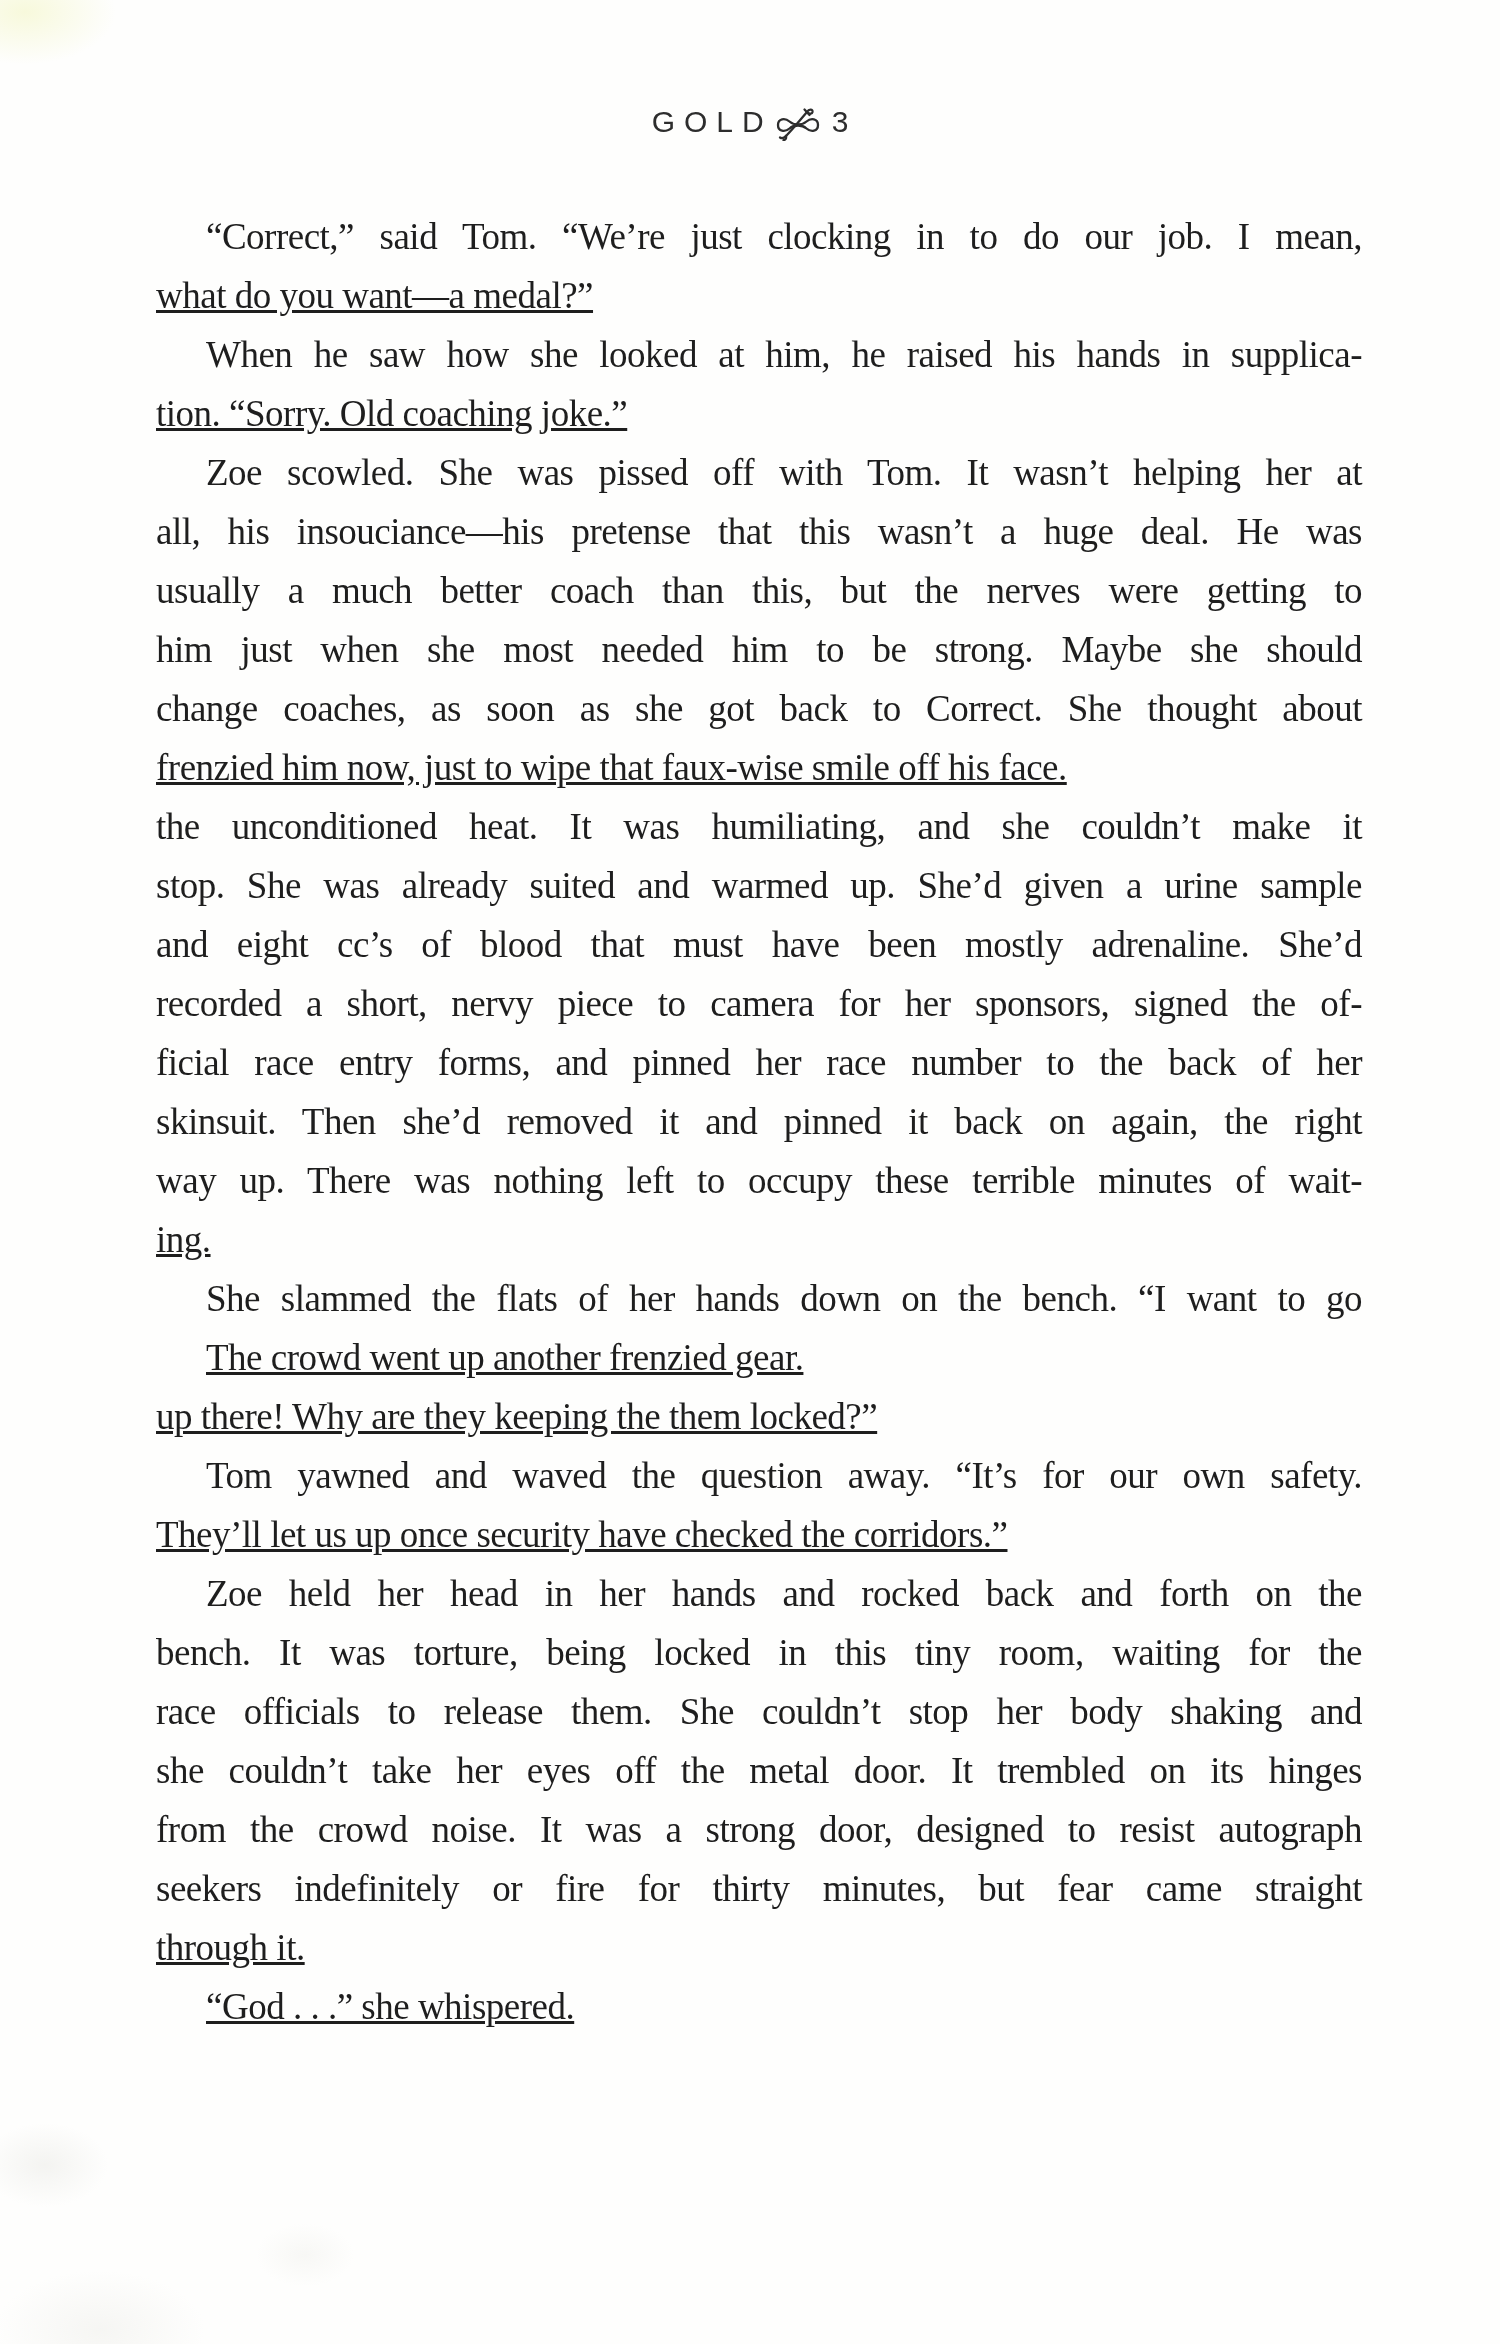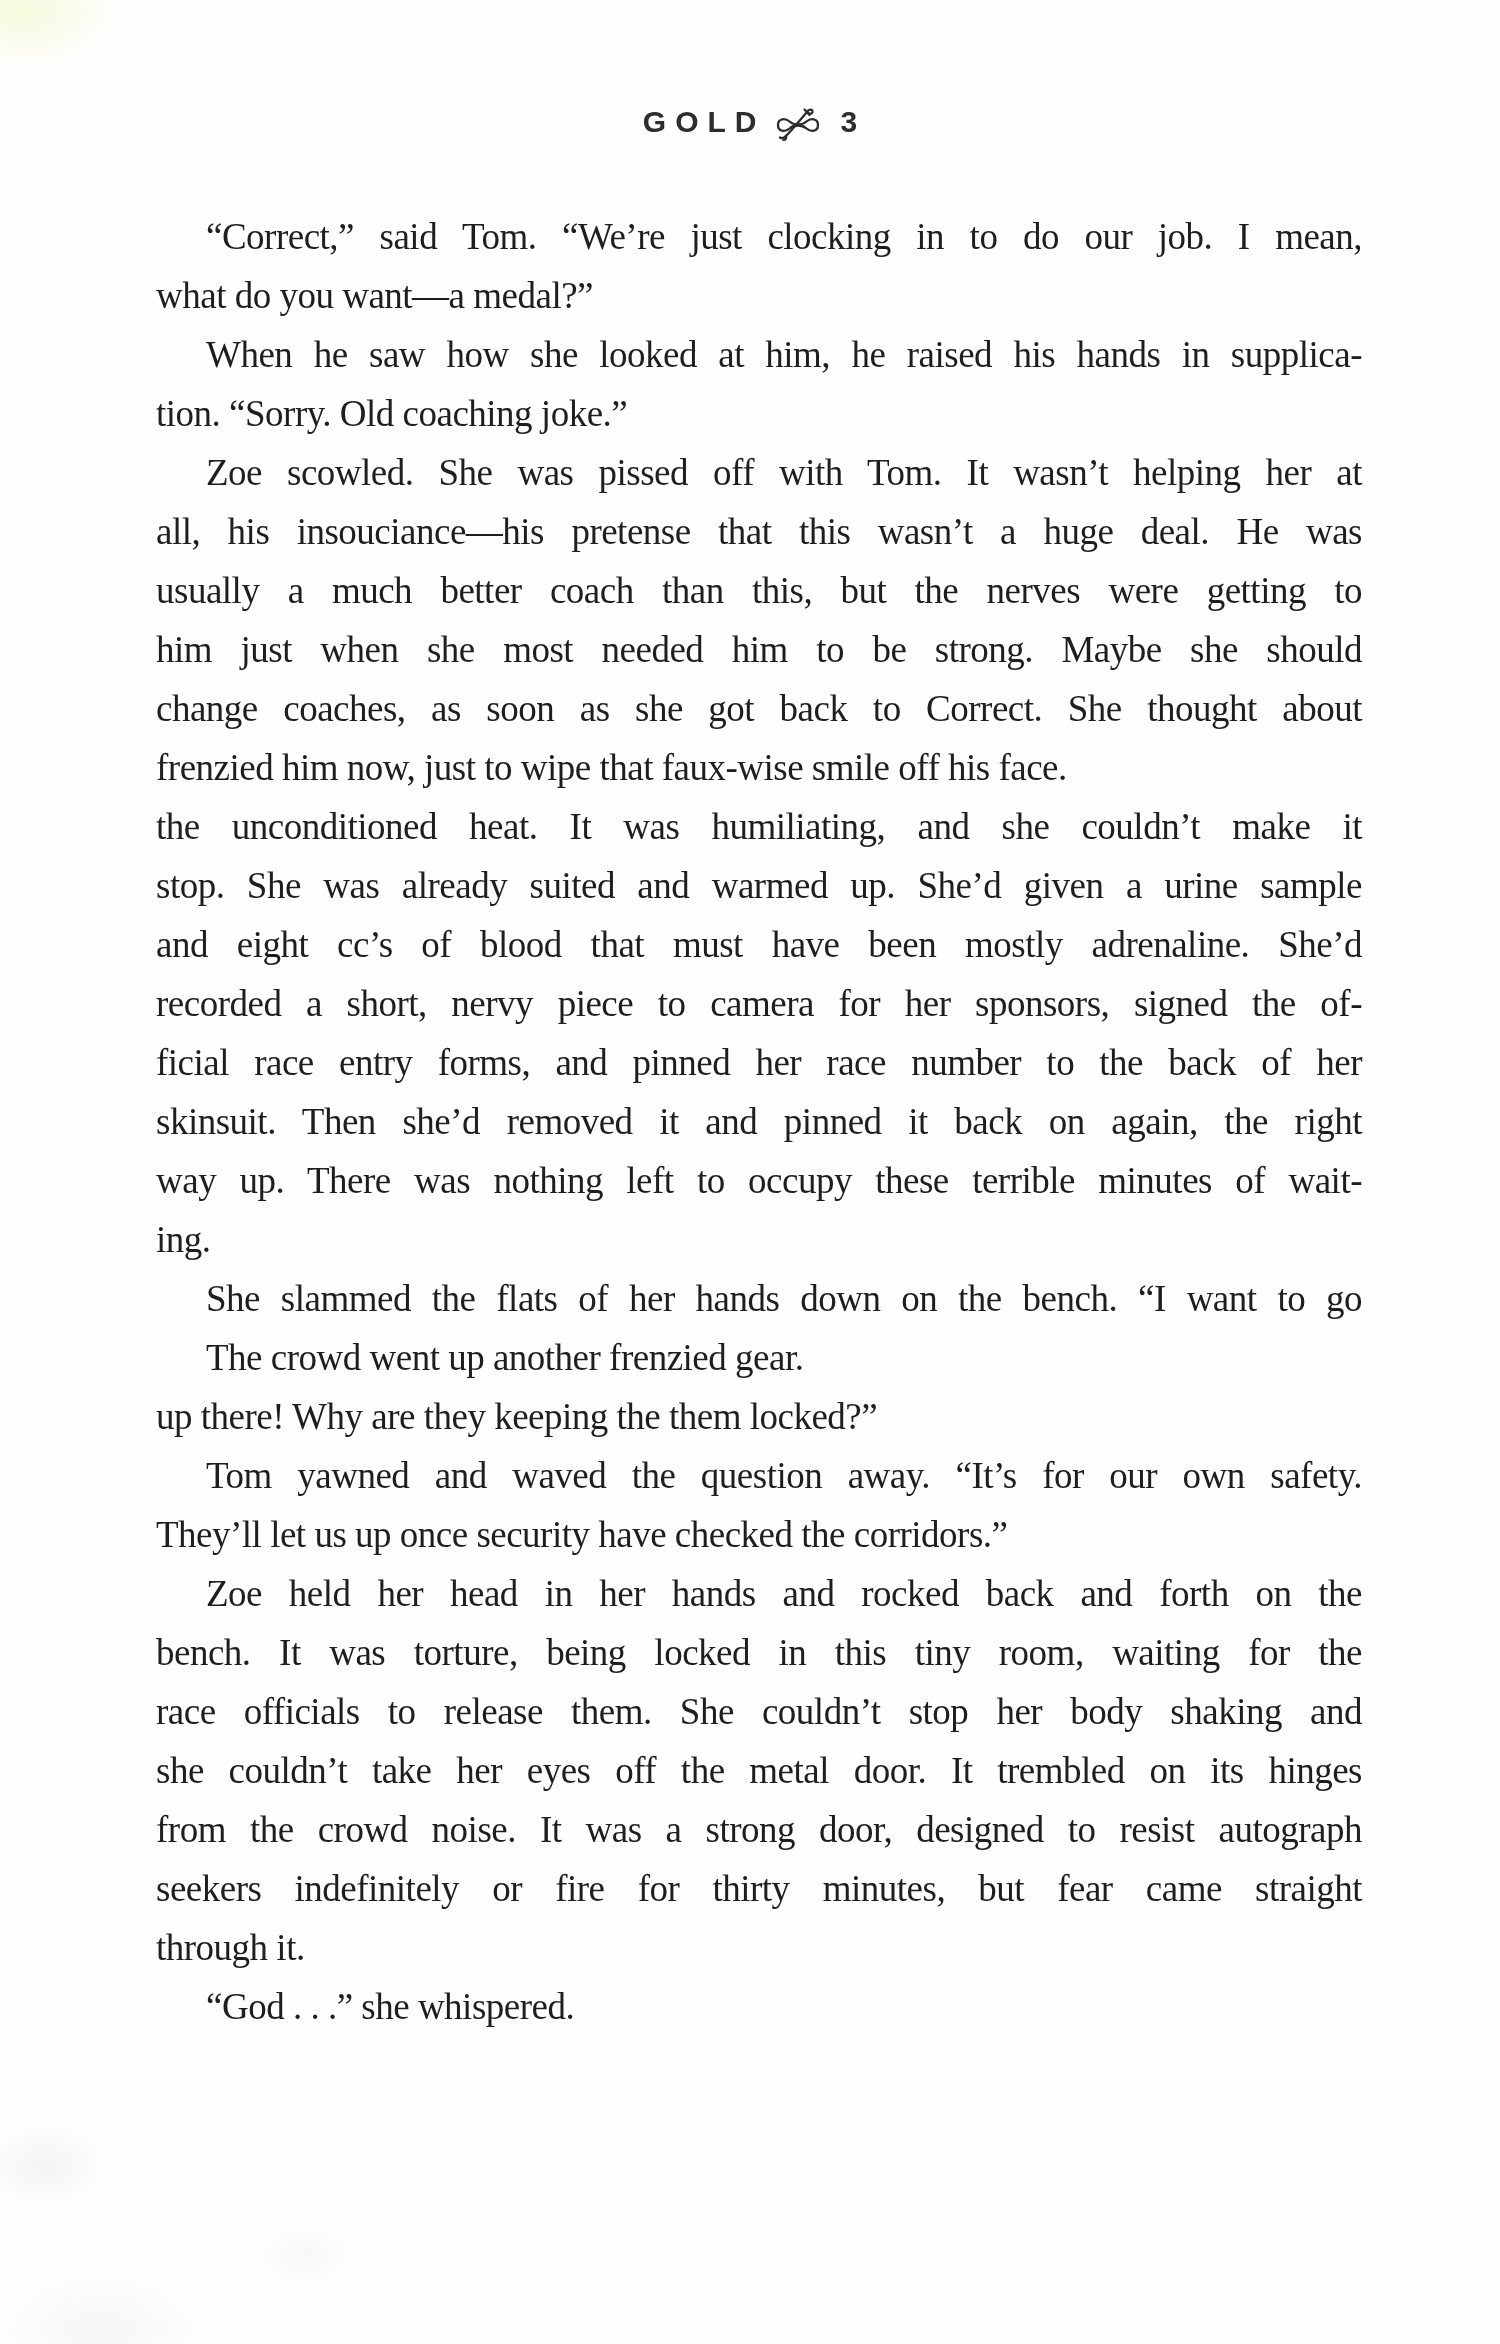--- a/index.html
+++ b/index.html
@@ -21,24 +21,24 @@
     overflow: hidden;
   }
   .running-header {
     position: absolute;
     top: 103px;
     left: 0;
     right: 0;
     display: flex;
     justify-content: center;
     align-items: center;
-    gap: 8px;
+    gap: 0;
     font-family: "Liberation Sans", sans-serif;
     font-size: 30px;
-    font-weight: 700;
+    font-weight: 400;
     color: #2d2d2d;
   }
   .running-header .title,
   .running-header .pagenum {
     letter-spacing: 9px;
     text-indent: 9px; 
     line-height: 34px;
   }
   .ornament {
     display: inline-flex;
@@ -60,20 +60,21 @@
     color: #1e1e1e;
   }
   .body-text .line {
     height: 59px;
     text-align: justify;
     text-align-last: justify;
     white-space: normal;
   }
   .body-text .line.end {
     text-align-last: left;
+    text-decoration: underline;
   }
   .body-text .line.indent {
     text-indent: 50px;
   }
 </style>
 </head>
 <body>
 
 <div class="page">
 

